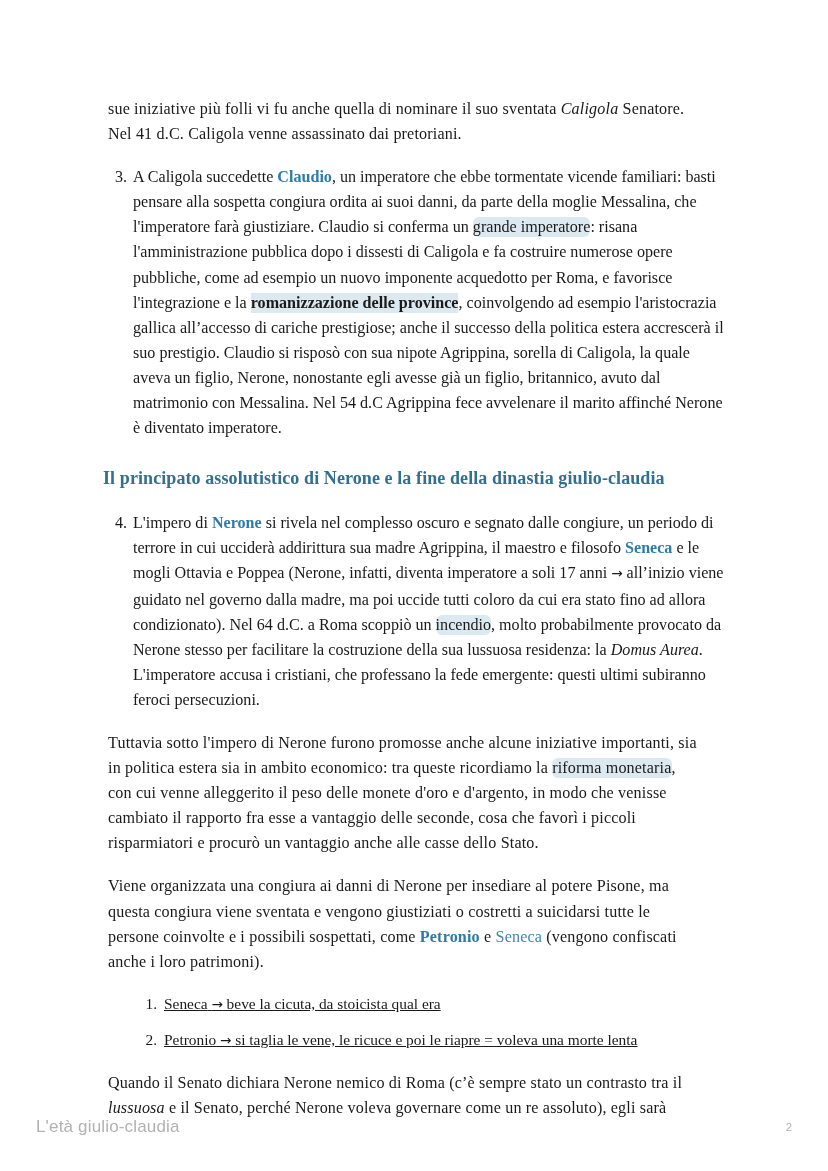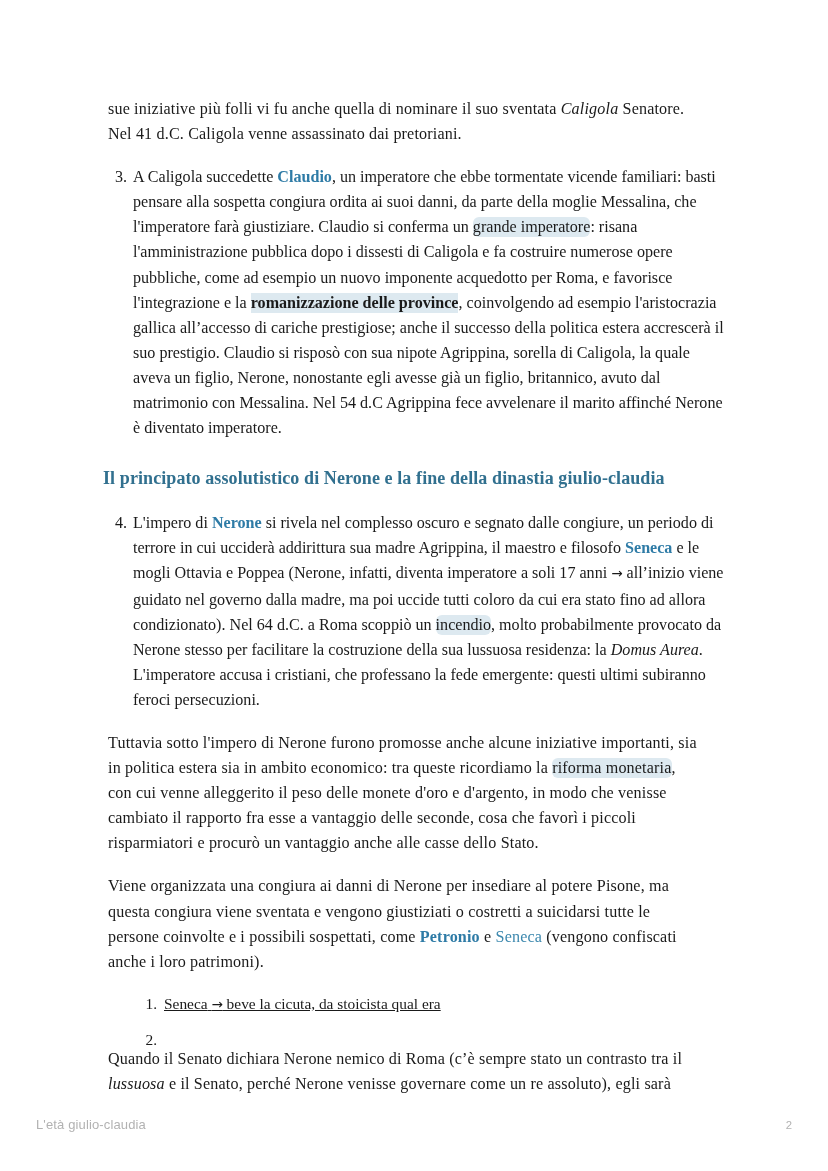--- a/index.html
+++ b/index.html
@@ -150,21 +150,21 @@
     position: absolute;
     left: 36px;
     right: 36px;
     top: 38px;
     display: flex;
     align-items: center;
     justify-content: space-between;
   }
   .footer-text {
     font-family: "Liberation Sans", "DejaVu Sans", sans-serif;
-    font-size: 13px;
+    font-size: 17px;
     color: #b2b2b2;
     letter-spacing: 0.01em;
   }
   .footer-page {
     font-family: "Liberation Sans", "DejaVu Sans", sans-serif;
     font-size: 11.3px;
     color: #b2b2b2;
   }
 </style>
 </head>
@@ -208,26 +208,27 @@
 
     <div class="block-gap-md"></div>
 
     <ol class="lvl2">
       <li>
         <span class="marker">1.</span>
         <span class="li-body"><span>Seneca</span><span>&nbsp;</span><span class="arrow">→</span><span> beve la cicuta, da stoicista qual era</span></span>
       </li>
       <li>
         <span class="marker">2.</span>
+        <span class="li-body"><span>Petronio</span><span>&nbsp;</span><span class="arrow">→</span><span> si taglia le vene, le ricuce e poi le riapre = voleva una morte lenta</span></span>
       </li>
     </ol>
 
     <div class="block-gap-md"></div>
 
-    <p class="para continuation"><span>Quando il Senato dichiara Nerone nemico di Roma (c’è sempre stato un contrasto tra il </span><span class="it">lussuosa</span><span> e il Senato, perché Nerone venisse governare come un re assoluto), egli sarà</span></p>
+    <p class="para continuation"><span>Quando il Senato dichiara Nerone nemico di Roma (c’è sempre stato un contrasto tra il </span><span class="it">lussuosa</span><span> e il Senato, perché Nerone voleva governare come un re assoluto), egli sarà</span></p>
 
   </div>
 
   <div class="footer">
     <div class="footer-inner">
       <span class="footer-text">L'età giulio-claudia</span>
       <span class="footer-page">2</span>
     </div>
   </div>
 

